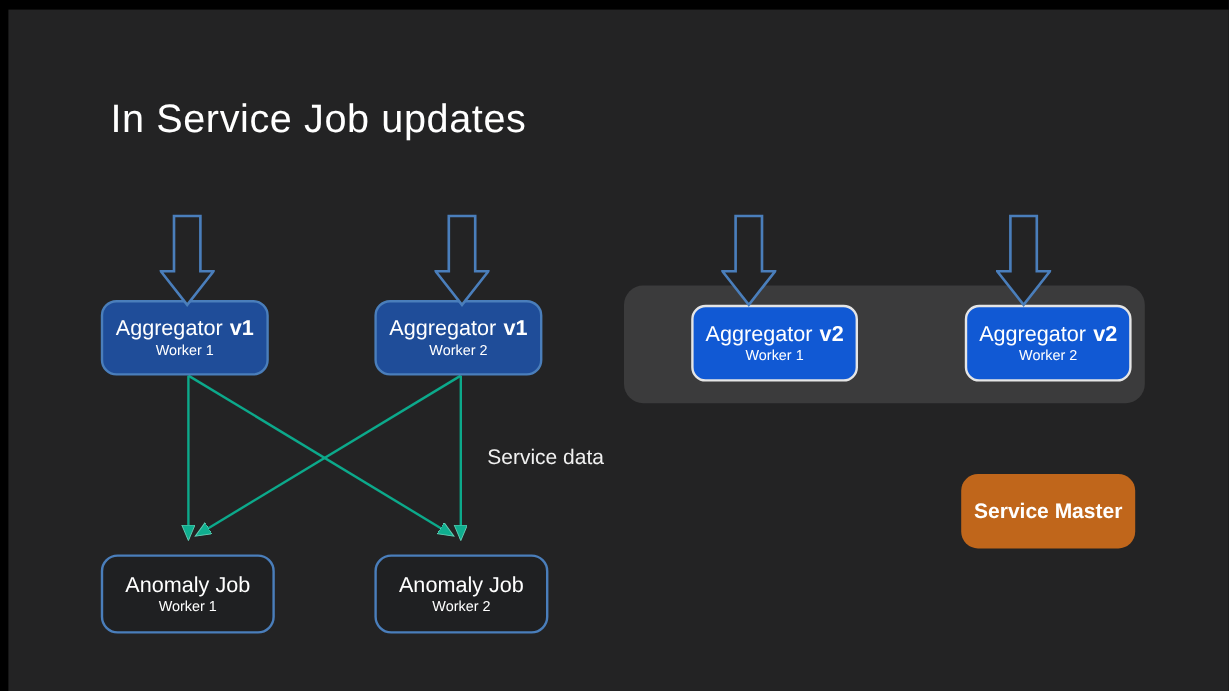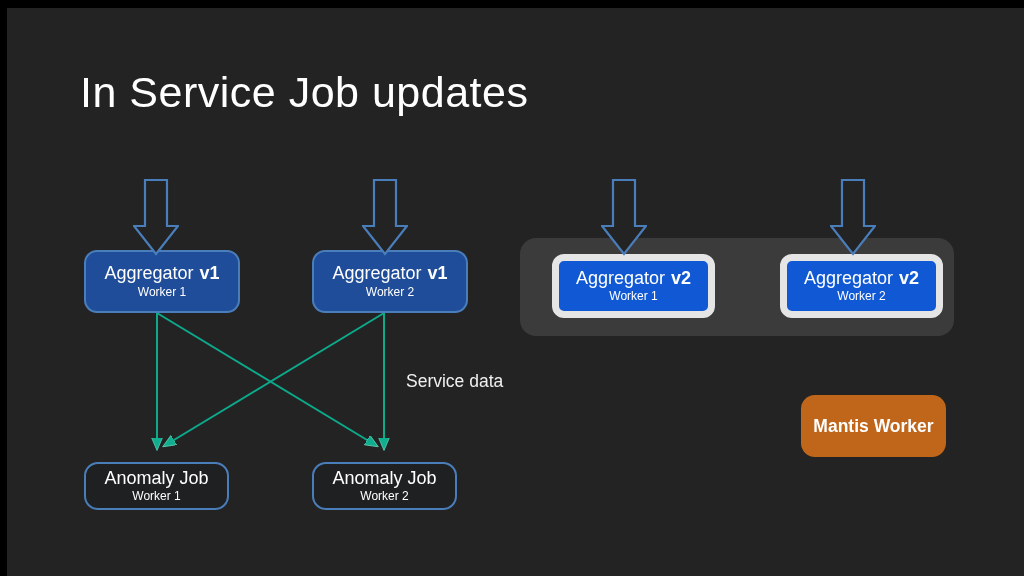--- a/index.html
+++ b/index.html
@@ -6,40 +6,40 @@
   body{
     width:1024px;height:576px;position:relative;overflow:hidden;
     background:#000;
     font-family:"Liberation Sans", sans-serif;
   }
   .slide{
     position:absolute;left:7px;top:8px;width:1017px;height:568px;
     background:#232324;
   }
   .title{
-    position:absolute;left:80px;top:68px;margin:0;
-    font-size:43px;font-weight:400;color:#ffffff;letter-spacing:0.5px;
+    position:absolute;left:80px;top:68px;margin:12px;
+    font-size:33px;font-weight:400;color:#ffffff;letter-spacing:0.5px;
     z-index:6;white-space:nowrap;
   }
   .connectors{position:absolute;left:0;top:0;z-index:1;pointer-events:none;}
   .group{
     position:absolute;left:520px;top:238px;width:434px;height:98px;
     background:#3b3b3c;border-radius:16px;z-index:2;
   }
   .node{
     position:absolute;box-sizing:border-box;z-index:3;
     display:flex;flex-direction:column;justify-content:center;align-items:center;
     text-align:center;color:#ffffff;line-height:1.15;
   }
   .node .t{font-size:18px;white-space:nowrap;}
   .node .t b{margin-left:1px;}
   .node .s{font-size:12px;margin-top:2px;white-space:nowrap;}
-  .v1{left-width:0;width:156px;height:63px;background:#1f4d99;border:2.5px solid #4a7ebb;border-radius:13px;}
-  .v2{width:163px;height:64px;background:#1159d4;border:7px solid #e5e5e5;border-radius:12px;}
-  .anomaly{width:145px;height:48px;background:#1f2022;border:2.5px solid #4a7ebb;border-radius:14px;}
+  .v1{left-width:0;width:140px;height:63px;background:#1f4d99;border:2.5px solid #4a7ebb;border-radius:13px;}
+  .v2{width:139px;height:64px;background:#1159d4;border:2px solid #e5e5e5;border-radius:12px;margin-left:24px;}
+  .anomaly{width:145px;height:66px;background:#1f2022;border:2.5px solid #4a7ebb;border-radius:14px;}
   .pos-v1w1{left:84px;top:250px;}
   .pos-v1w2{left:312px;top:250px;}
   .pos-v2w1{left:552px;top:254px;}
   .pos-v2w2{left:780px;top:254px;}
   .pos-an1{left:84px;top:462px;}
   .pos-an2{left:312px;top:462px;}
   .mantis{
     position:absolute;left:801px;top:395px;width:145px;height:62px;
     background:#c0661b;border-radius:14px;z-index:3;
     display:flex;align-items:center;justify-content:center;
@@ -111,15 +111,15 @@
 
 <div class="node anomaly pos-an1">
   <div class="t">Anomaly Job</div>
   <div class="s">Worker 1</div>
 </div>
 <div class="node anomaly pos-an2">
   <div class="t">Anomaly Job</div>
   <div class="s">Worker 2</div>
 </div>
 
-<div class="mantis">Mantis Worker</div>
+<div class="mantis">Service Master</div>
 
 <div class="annotation">Service data</div>
 
 </body></html>

